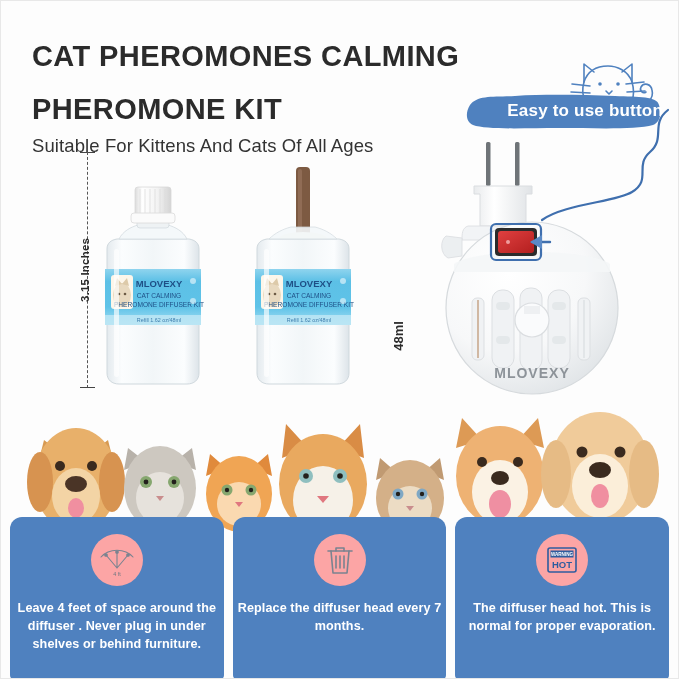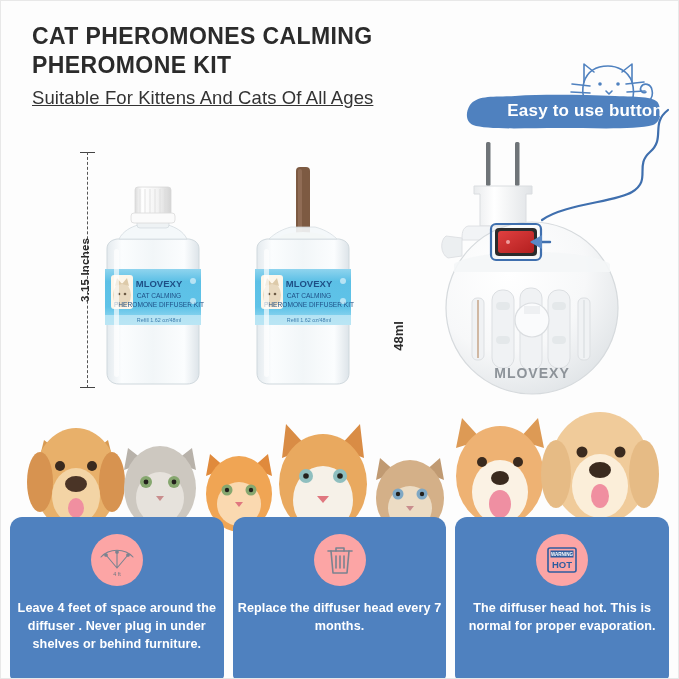--- a/index.html
+++ b/index.html
@@ -9,27 +9,26 @@
     background:#ffffff;
     position:relative;
     overflow:hidden;
   }
   #canvas { position:absolute; inset:0; background:#fdfdfd; }
   .frame-border { position:absolute; inset:0; border:1px solid #e8e8e8; pointer-events:none; }
 
   
   .header { position:absolute; left:32px; top:22px; width:470px; }
   .title-l1, .title-l2 {
-    font-size:23px; font-weight:bold; color:#2b2b2b;
-    letter-spacing:0.4px; line-height:1.27; white-space:nowrap;
+    font-size:29px; font-weight:bold; color:#2b2b2b;
+    letter-spacing:0.4px; line-height:1.27; white-space:nowrap;margin-top:16px;
   }
   .subtitle {
     margin-top:7px; font-size:18.5px; color:#333; letter-spacing:0.1px;
     white-space:nowrap;
-    text-decoration:underline;
   }
 
   
   .cat-doodle { position:absolute; left:556px; top:48px; width:120px; height:72px; }
   .badge {
     position:absolute; left:463px; top:92px; width:200px; height:38px;
     display:flex; align-items:center; justify-content:flex-end;
   }
   .badge .blob { position:absolute; inset:0; }
   .badge .blob-text {

